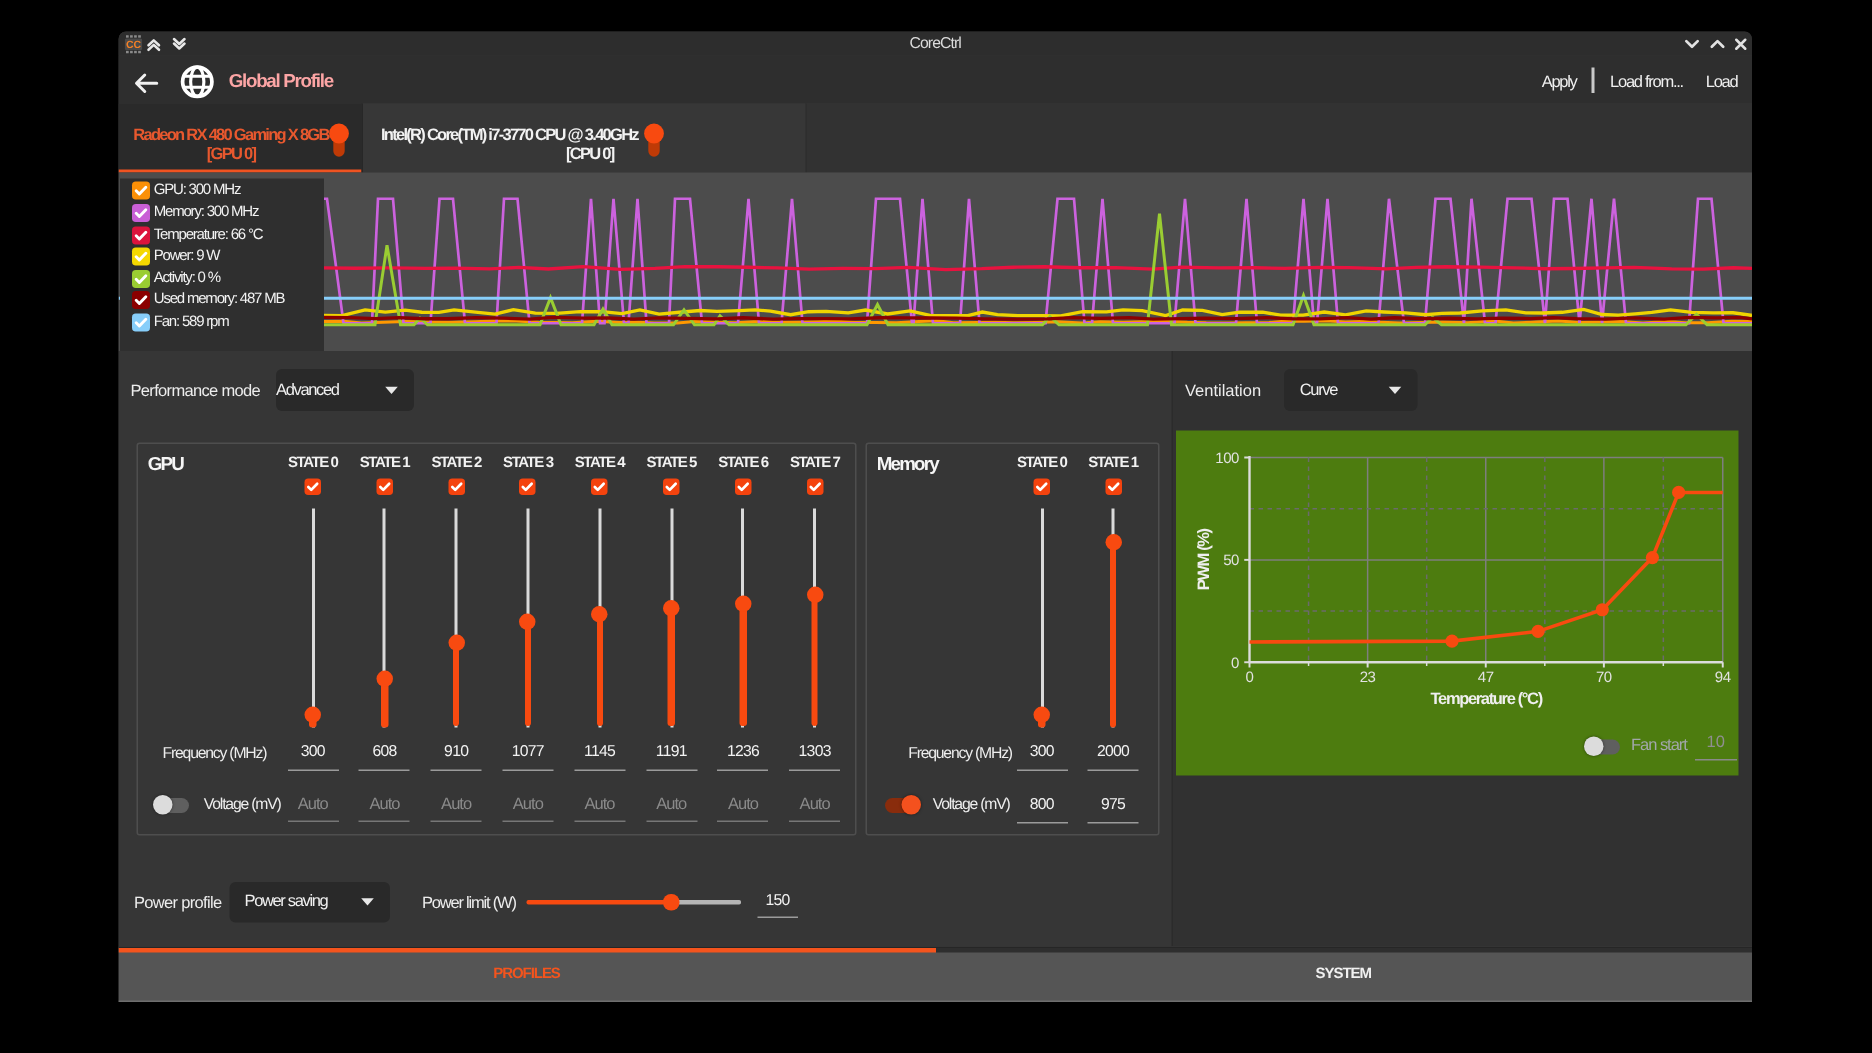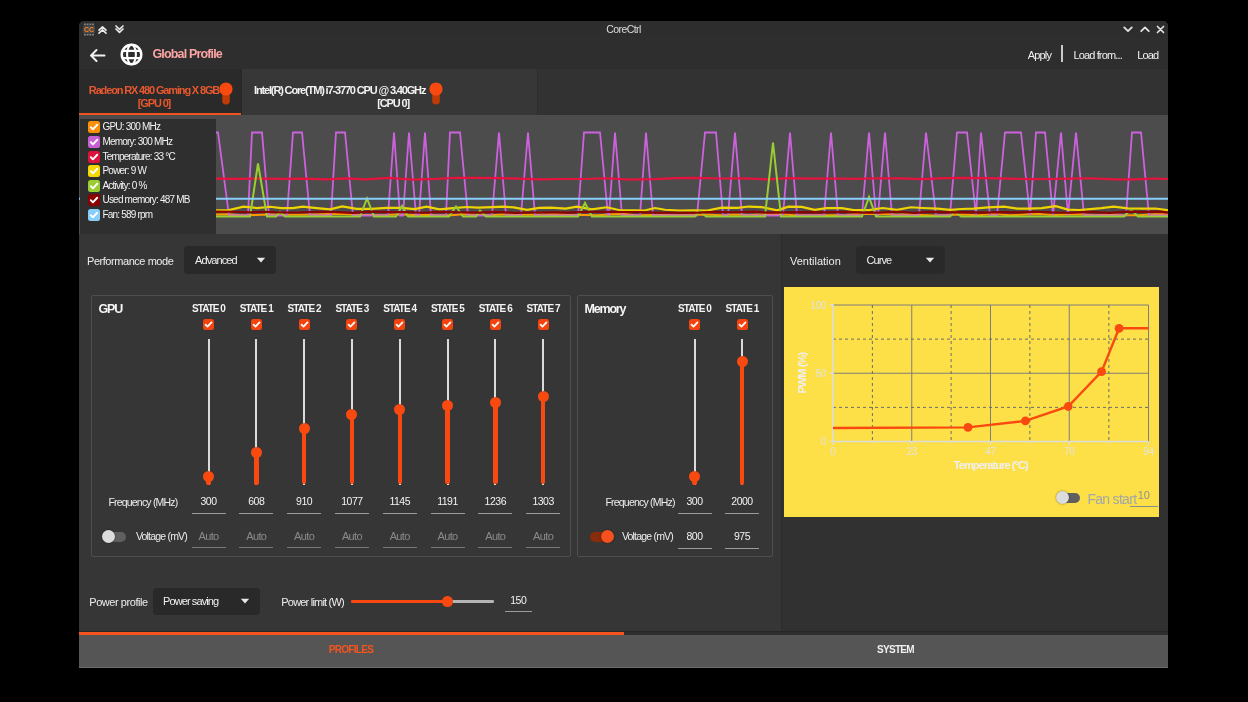--- a/index.html
+++ b/index.html
@@ -124,21 +124,21 @@
         <svg width="12" height="12" viewBox="0 0 13 13">
           <polyline points="3,6.7 5.3,9 10,4.1" fill="none" stroke="#fff" stroke-width="2.1" stroke-linecap="round" stroke-linejoin="round"></polyline>
         </svg>
       </div>
 <div class="glabel" style="left:23px;top:16.9px">Memory: 300 MHz</div>
 <div class="cb" style="left:8.5px;top:31.5px;width:12px;height:12px;background:#dc143c">
         <svg width="12" height="12" viewBox="0 0 13 13">
           <polyline points="3,6.7 5.3,9 10,4.1" fill="none" stroke="#fff" stroke-width="2.1" stroke-linecap="round" stroke-linejoin="round"></polyline>
         </svg>
       </div>
-<div class="glabel" style="left:23px;top:31.5px">Temperature: 33 °C</div>
+<div class="glabel" style="left:23px;top:31.5px">Temperature: 66 °C</div>
 <div class="cb" style="left:8.5px;top:46.1px;width:12px;height:12px;background:#f5d800">
         <svg width="12" height="12" viewBox="0 0 13 13">
           <polyline points="3,6.7 5.3,9 10,4.1" fill="none" stroke="#fff" stroke-width="2.1" stroke-linecap="round" stroke-linejoin="round"></polyline>
         </svg>
       </div>
 <div class="glabel" style="left:23px;top:46.1px">Power: 9 W</div>
 <div class="cb" style="left:8.5px;top:60.7px;width:12px;height:12px;background:#9acd32">
         <svg width="12" height="12" viewBox="0 0 13 13">
           <polyline points="3,6.7 5.3,9 10,4.1" fill="none" stroke="#fff" stroke-width="2.1" stroke-linecap="round" stroke-linejoin="round"></polyline>
         </svg>
@@ -153,21 +153,21 @@
 <div class="cb" style="left:8.5px;top:89.9px;width:12px;height:12px;background:#87cefa">
         <svg width="12" height="12" viewBox="0 0 13 13">
           <polyline points="3,6.7 5.3,9 10,4.1" fill="none" stroke="#fff" stroke-width="2.1" stroke-linecap="round" stroke-linejoin="round"></polyline>
         </svg>
       </div>
 <div class="glabel" style="left:23px;top:89.9px">Fan: 589 rpm</div>
 </div>
 <div class="content">
 <div class="lbl" style="left:8px;top:20.5px">Performance mode</div>
 <div class="dd" style="left:105px;top:12.300000000000011px;width:91.5px;height:28px">
-        <span style="margin-left:11px">Advanced</span>
+        <span style="">Advanced</span>
         <svg class="caret" width="10" height="6" viewBox="0 0 10 6">
           <path d="M0.8 0.8 L9.2 0.8 L5 5.6 Z" fill="#e8e8e8"></path>
         </svg>
       </div>
 <div style="left:703px;top:0;width:386px;height:396.5px;background:#313131"></div>
 <div style="left:701.5px;top:0;width:1.5px;height:396.5px;background:#2b2b2b"></div>
 <div class="panel" style="left:11.5px;top:60.5px;width:480px;height:262px"></div>
 <div style="left:19.5px;top:68px;color:#f5f5f5;font-size:12.5px;font-weight:bold;letter-spacing:-1.2px">GPU</div>
 <div class="statelbl" style="left:99.5px;top:68.5px">STATE 0</div>
 <div class="cb" style="left:124.0px;top:84.5px;width:11.0px;height:11.0px;background:#f4430e">
@@ -324,21 +324,21 @@
 <div style="left:363.2px;top:362.2px;width:10.6px;height:10.6px;border-radius:50%;background:#f84a10"></div>
 <div class="nval" style="left:409.3px;top:360.0px">150</div>
 <div class="uline" style="left:426px;top:376.5px;width:26.5px"></div>
 <div class="lbl" style="left:711px;top:20.5px;letter-spacing:0px">Ventilation</div>
 <div class="dd" style="left:776.5px;top:12.300000000000011px;width:89px;height:28px">
         <span style="margin-left:11px">Curve</span>
         <svg class="caret" width="10" height="6" viewBox="0 0 10 6">
           <path d="M0.8 0.8 L9.2 0.8 L5 5.6 Z" fill="#e8e8e8"></path>
         </svg>
       </div>
-<div style="left:705px;top:53px;width:374.5px;height:229.5px;background:#fde047"><svg class="fan" width="375" height="230" viewBox="0 0 375 230">
+<div style="left:705px;top:53px;width:374.5px;height:229.5px;background:#4d7c0f"><svg class="fan" width="375" height="230" viewBox="0 0 375 230">
 <line x1="127.75" y1="18.0" x2="127.75" y2="154.5" stroke="#7e7e7e" stroke-width="1"></line>
 <line x1="206.50" y1="18.0" x2="206.50" y2="154.5" stroke="#7e7e7e" stroke-width="1"></line>
 <line x1="285.25" y1="18.0" x2="285.25" y2="154.5" stroke="#7e7e7e" stroke-width="1"></line>
 <line x1="364.50" y1="18.0" x2="364.50" y2="154.5" stroke="#7e7e7e" stroke-width="1"></line>
 <line x1="49.0" y1="18.0" x2="364.5" y2="18.0" stroke="#7e7e7e" stroke-width="1"></line>
 <line x1="49.0" y1="86.25" x2="364.5" y2="86.25" stroke="#7e7e7e" stroke-width="1"></line>
 <line x1="88.38" y1="18.0" x2="88.38" y2="154.5" stroke="#6b6b6b" stroke-width="1" stroke-dasharray="3 3"></line>
 <line x1="167.12" y1="18.0" x2="167.12" y2="154.5" stroke="#6b6b6b" stroke-width="1" stroke-dasharray="3 3"></line>
 <line x1="245.88" y1="18.0" x2="245.88" y2="154.5" stroke="#6b6b6b" stroke-width="1" stroke-dasharray="3 3"></line>
 <line x1="324.88" y1="18.0" x2="324.88" y2="154.5" stroke="#6b6b6b" stroke-width="1" stroke-dasharray="3 3"></line>
@@ -371,21 +371,21 @@
 <polyline points="49.0,141.0 184.0,140.4 241.4,133.9 284.2,119.5 317.6,84.7 335.1,41.3 364.5,41.3" fill="none" stroke="#f84a10" stroke-width="2.4"></polyline>
 <circle cx="184.0" cy="140.4" r="4.4" fill="#f84a10"></circle>
 <circle cx="241.4" cy="133.9" r="4.4" fill="#f84a10"></circle>
 <circle cx="284.2" cy="119.5" r="4.4" fill="#f84a10"></circle>
 <circle cx="317.6" cy="84.7" r="4.4" fill="#f84a10"></circle>
 <circle cx="335.1" cy="41.3" r="4.4" fill="#f84a10"></circle>
 </svg></div>
 <div class="tgl" style="left:978px;top:258.5px;background:#5f5f5f">
         <div class="knob" style="left:-1px;background:#dcdcdc"></div>
       </div>
-<div style="left:1008.4px;top:257.0px;color:#a2a7aa;font-size:14px;letter-spacing:-0.7px">Fan start</div>
+<div style="left:1008.4px;top:257.0px;color:#a2a7aa;font-size:11px;letter-spacing:-0.7px">Fan start</div>
 <div style="left:1051px;top:254.5px;width:27.7px;text-align:center;color:#8f8f8f;font-size:11px">10</div>
 <div class="uline" style="left:1051px;top:271.6px;width:27.7px;background:#8a8a8a"></div>
 </div>
 <div class="bottombar">
 <div style="left:0;top:0;width:1089px;height:1.5px;background:#262626"></div>
 <div style="left:0;top:1.5px;width:544.5px;height:3px;background:#f4541d"></div>
 <div style="left:544.5px;top:1.5px;width:544.5px;height:3px;background:#2e2e2e"></div>
 <div style="left:0;top:13.5px;width:544px;text-align:center;color:#f4541d;font-size:10px;font-weight:bold;letter-spacing:-0.7px">PROFILES</div>
 <div style="left:544px;top:13.5px;width:545px;text-align:center;color:#f0f0f0;font-size:10px;font-weight:bold;letter-spacing:-0.7px">SYSTEM</div>
 </div>

